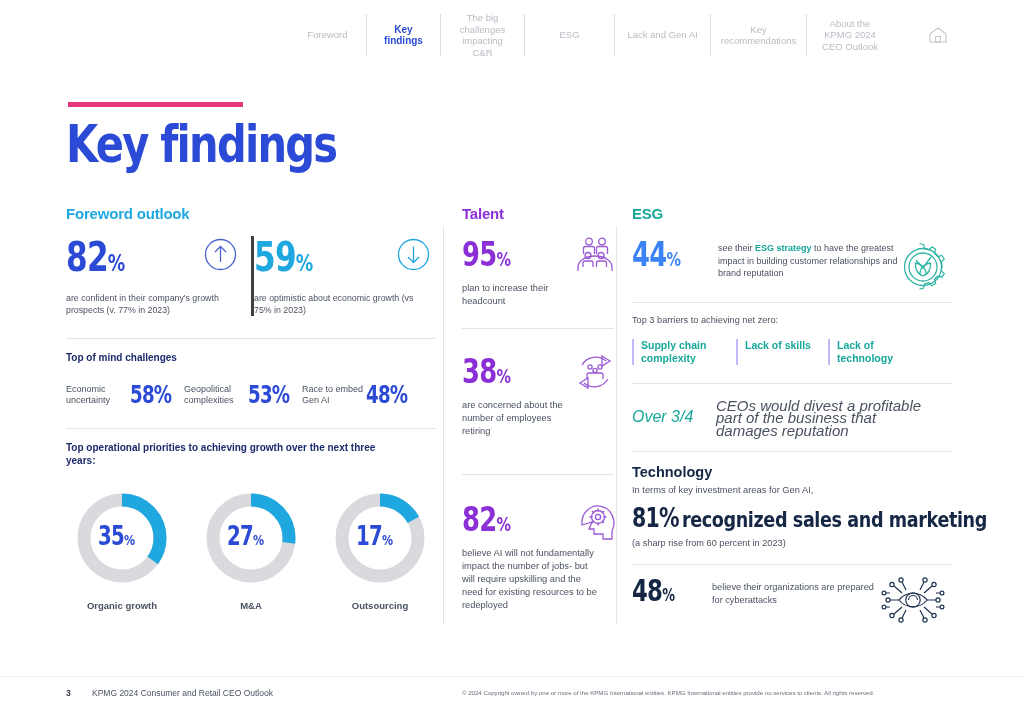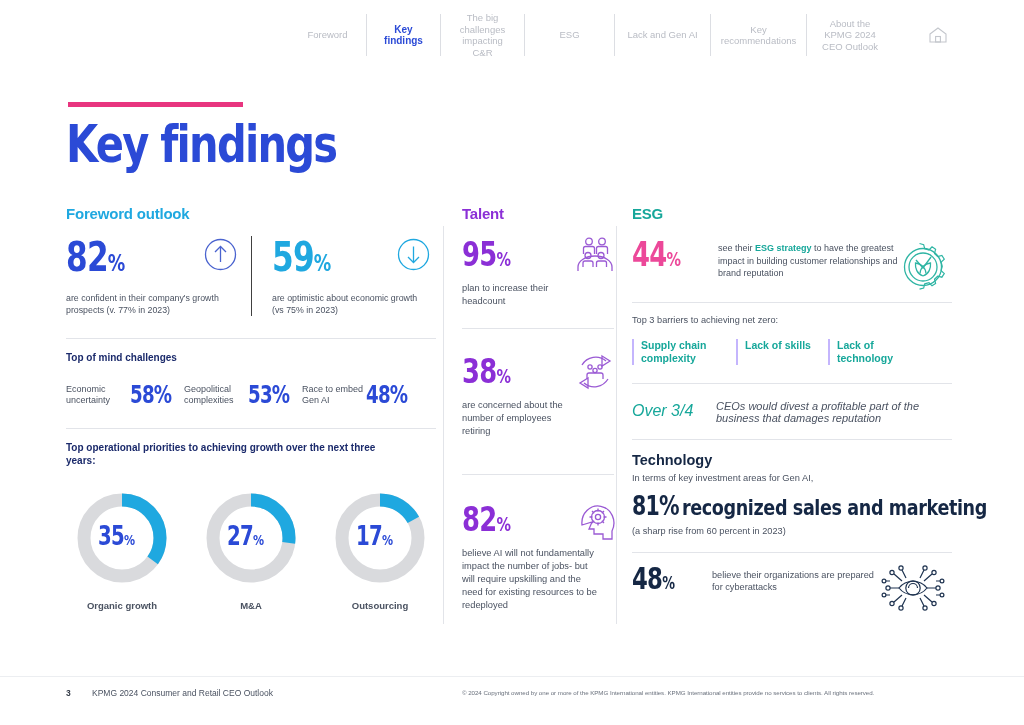--- a/index.html
+++ b/index.html
@@ -80,21 +80,21 @@
     transform: scaleX(0.76);
     transform-origin: left bottom;
     letter-spacing: -1px;
     white-space: nowrap;
   }
   .pct { font-size: 0.56em; }
 
   
   .econ-stats { display: flex; }
   .econ-cell { position: relative; width: 185px; padding-right: 14px; }
-  .econ-cell.second { padding-left: 20px; border-left: 1px solid #404040; width: 185px; }
+  .econ-cell.second { border-left: 3px solid #404040; width: 185px; }
   .econ-num { height: 46px; }
   .econ-num .bignum { font-size: 41px; line-height: 42px; }
   .num-darkblue { color: #2b4ad6; }
   .num-cyan { color: #1fa8e0; }
   .econ-cap {
     font-size: 8.8px; line-height: 11.5px; color: #4a5261; margin-top: 11px;
   }
   .econ-icon { position: absolute; right: 14px; top: 2px; }
   .econ-cell.second .econ-icon { right: 6px; }
 
@@ -130,42 +130,42 @@
   
   .talent-block { position: relative; }
   .talent-num { height: 40px; color: #8b2fd6; }
   .talent-num .bignum { font-size: 34px; line-height: 36px; }
   .talent-cap { font-size: 9.3px; line-height: 13px; color: #4a5261; margin-top: 6px; }
   .talent-icon { position: absolute; right: -4px; top: 0px; }
   .talent-hr { height:1px; background:#e2e4e9; margin: 20px 0 24px 0; }
 
   
   .esg-row1 { display: flex; align-items: flex-start; position: relative; }
-  .esg-num { color: #ec4899; width: 86px; }
+  .esg-num { color: #3b82f6; width: 86px; }
   .esg-num .bignum { font-size: 34px; line-height: 36px; }
   .esg-text {
     font-size: 9px; line-height: 12.5px; color: #4a5261;
     width: 182px; padding-top: 6px;
   }
   .esg-text b { color: #16a79a; }
   .esg-icon { position: absolute; right: 0px; top: 2px; }
   .esg-hr { height: 1px; background: #e2e4e9; margin: 16px 0 12px 0; }
   .esg-barriers-lead { font-size: 9.2px; color: #4a5261; margin-bottom: 14px; }
   .barriers { display: flex; }
   .barrier {
     border-left: 2px solid #c4b5fd; padding-left: 7px;
     font-size: 10.5px; font-weight: bold; line-height: 13px; color: #16a79a;
   }
   .b1 { width: 104px; } .b2 { width: 92px; } .b3 { width: 100px; }
 
   .over34 { display: flex; align-items: center; font-style: italic; }
   .over34-num {
     color: #16a79a; width: 84px;
   }
-  .over34-text { font-size: 11px; line-height: 12.5px; color: #4a5261; padding-top: 2px; width: 225px; }
+  .over34-text { font-size: 15px; line-height: 12.5px; color: #4a5261; padding-top: 2px; width: 225px; }
 
   .tech-head { font-size: 14.5px; font-weight: bold; color: #152744; margin-bottom: 5px; }
   .tech-lead { font-size: 9.3px; color: #4a5261; margin-bottom: 8px; }
   .tech-big { color: #152744; white-space: nowrap; }
   .tech-big .bignum { font-size: 27px; line-height: 30px; }
   .tech-big .phrase {
     font-family: "DejaVu Sans", sans-serif; font-weight: bold;
     font-size: 22px; display: inline-block;
     transform: scaleX(0.80); transform-origin: left bottom;
     letter-spacing: -0.5px; margin-left: -12px;

